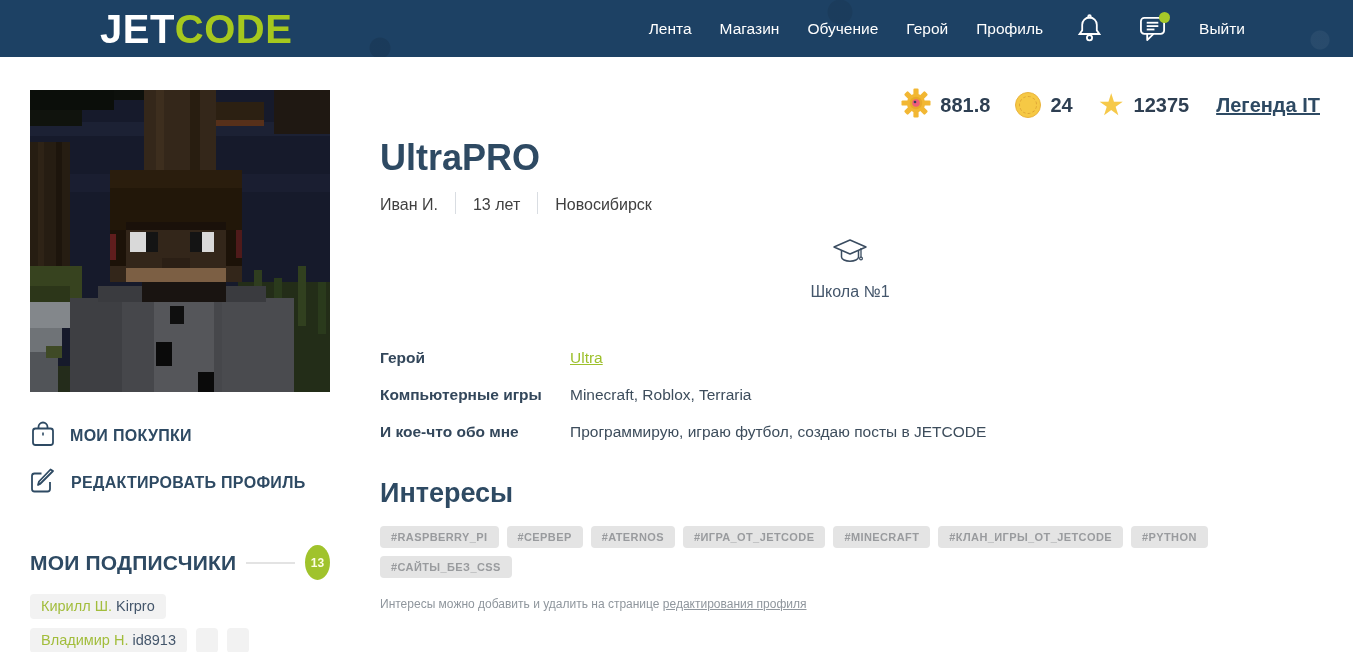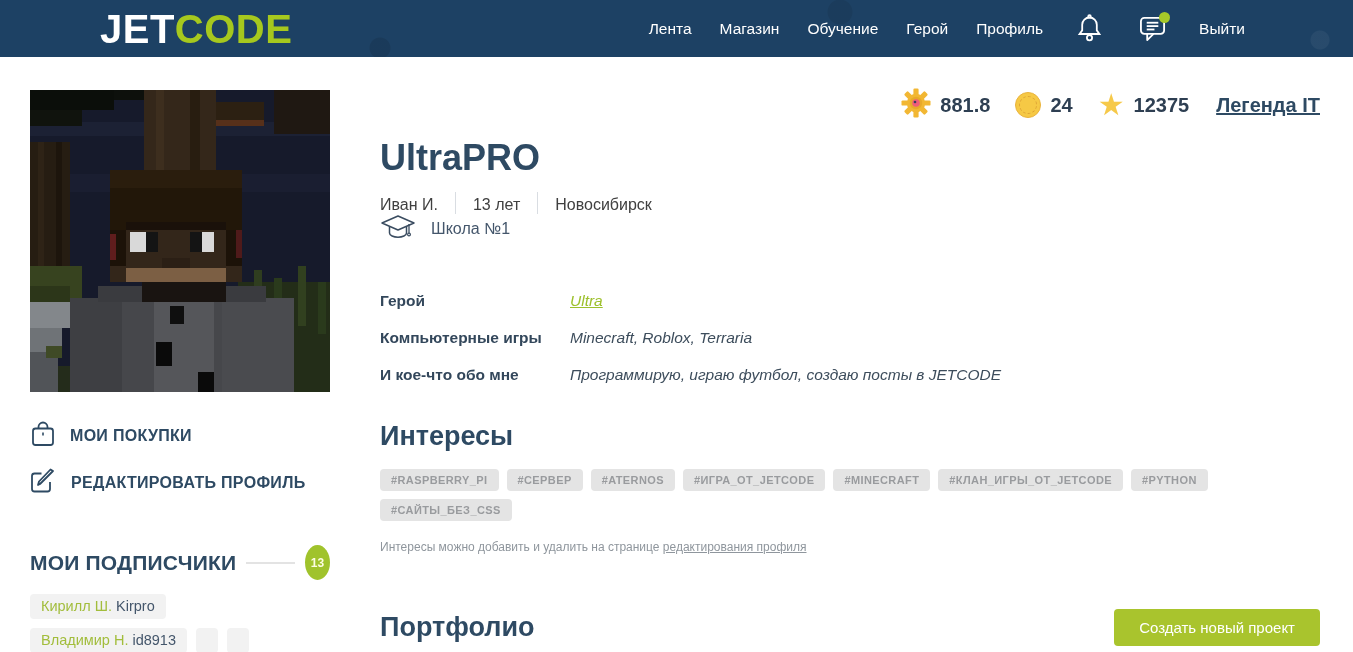--- a/index.html
+++ b/index.html
@@ -56,27 +56,27 @@
   .coin { width:26px; height:26px; border-radius:50%; background:#f6c945;
           border:1px solid #eab33c; position:relative; }
   .coin::after { content:""; position:absolute; inset:3px; border-radius:50%;
                  border:1px dashed #dda335; }
   .star-glyph { font-family:"DejaVu Sans", sans-serif; font-size:30px; line-height:26px;
                 color:#f6c94a; }
 
   .nickname { margin-top:15px; font-size:36px; font-weight:bold; color:#2e4a63; }
   .meta-row { margin-top:13px; display:flex; align-items:flex-end; font-size:16px; color:#404040; }
   .meta-sep { width:1px; height:22px; background:#d9dde2; margin:0 17px; }
-  .school-row { display:flex; align-items:center; gap:15px; }
+  .school-row { margin-top:24px; display:flex; align-items:center; gap:15px;flex-direction:column; }
   .school-name { font-size:16px; color:#44566b; }
 
   .info-table { margin-top:47px; display:flex; flex-direction:column; gap:17px; }
   .info-row { display:flex; font-size:15.5px; line-height:20px; }
   .info-label { width:190px; flex:0 0 190px; font-weight:bold; color:#33475b; }
-  .info-value { color:#3d4d5c;font-style:italic; }
+  .info-value { color:#3d4d5c; }
   .green-link { color:#9dc02c; text-decoration:underline; cursor:pointer; }
 
   .section-title { font-size:27px; font-weight:bold; color:#2e4a63; }
   .interests-title { margin-top:36px; }
   .tags { margin-top:17px; display:flex; flex-wrap:wrap; gap:8px; }
   .tag { background:#e4e4e4; color:#999b9e; border-radius:4px; font-size:11px; font-weight:bold;
          letter-spacing:.4px; padding:5px 11px; cursor:pointer; white-space:nowrap; }
   .interests-note { margin-top:19px; font-size:12px; color:#8f969d; }
   .interests-note .note-link { text-decoration:underline; cursor:pointer; color:#8f969d; }
 

